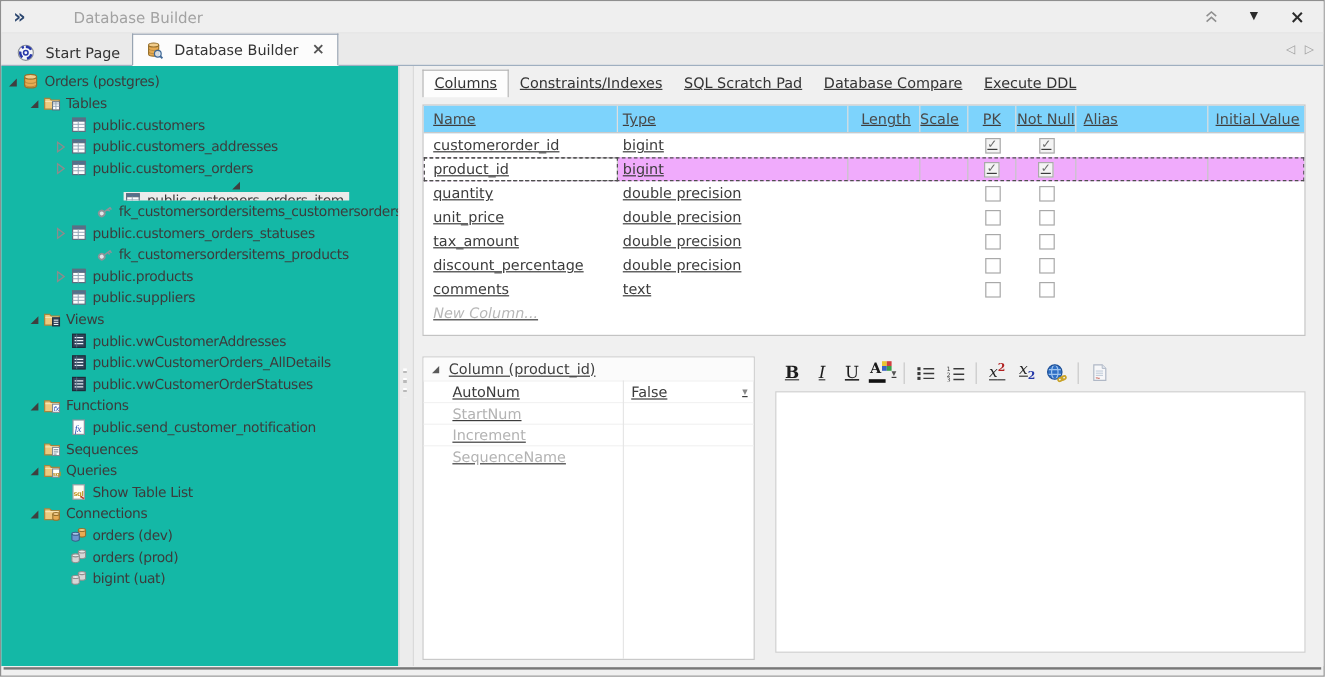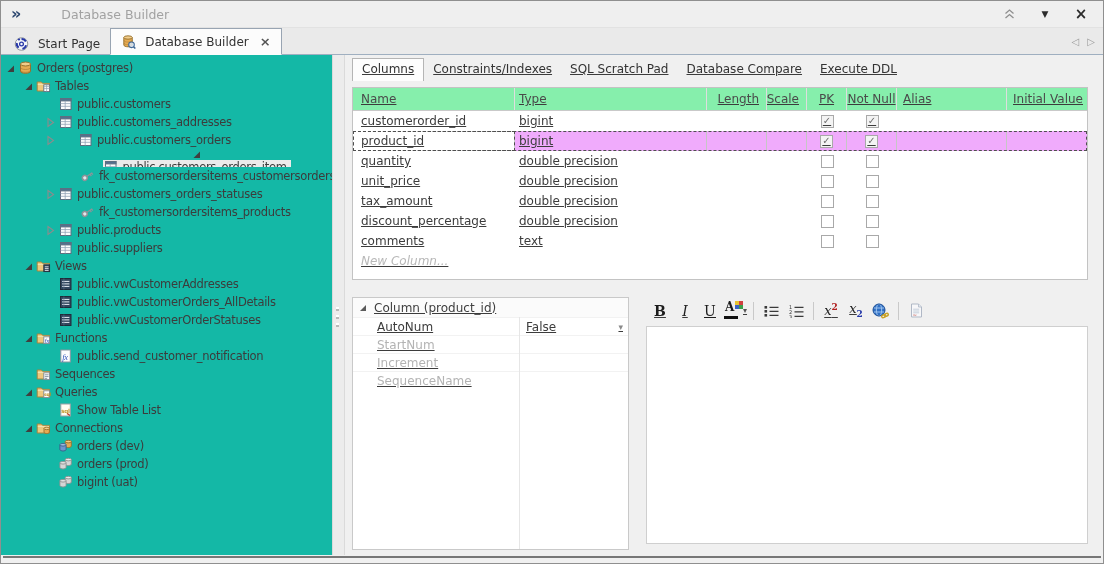--- a/index.html
+++ b/index.html
@@ -39,21 +39,21 @@
   .rightpanel{flex:1;display:flex;flex-direction:column;background:#f0f0f0;min-width:0;text-decoration:underline;}
 
   
   .panel-tabs{display:flex;align-items:flex-end;padding-left:7px;margin-top:3px;height:22px;}
   .ptab{padding:3px 9px 4px;color:#333;white-space:nowrap;}
   .ptab.active{background:#fdfdfd;border:1px solid #b5b5b5;border-bottom:none;padding-bottom:5px;margin-bottom:-1px;z-index:1;}
 
   
   .grid{margin:7px 15px 0 7px;background:#fff;border:1px solid #c3c3c3;height:193px;box-sizing:border-box;overflow:hidden;}
   .grow{display:flex;height:20px;align-items:stretch;}
-  .ghead{height:22px;background:#86efac;border-bottom:1px solid #c9c9c9;color:#4a4a4a;}
+  .ghead{height:22px;background:#7dd3fc;border-bottom:1px solid #c9c9c9;color:#4a4a4a;}
   .cell{display:flex;align-items:center;overflow:hidden;box-sizing:border-box;}
   .ghead .cell{border-right:1px solid #dedede;}
   .ghead .cell:last-child{border-right:none;}
   .c-name{width:162px;padding-left:8px;}
   .c-type{width:192px;padding-left:4px;}
   .c-len{width:60px;justify-content:flex-end;padding-right:7px;}
   .c-scale{width:40px;justify-content:flex-end;padding-right:7px;}
   .c-pk{width:40px;justify-content:center;}
   .c-nn{width:50px;justify-content:center;}
   .c-alias{width:110px;padding-left:6px;}
@@ -217,21 +217,21 @@
             <span class="ticon">
               <svg width="15" height="14" viewBox="0 0 15 14">
                 <rect x="2.5" y="1.5" width="10.5" height="11" fill="#fdfdfd" stroke="#5d6f80"></rect>
                 <rect x="2.5" y="1.5" width="10.5" height="2.4" fill="#52708f" stroke="#5d6f80"></rect>
                 <path d="M2.5 6.6 h10.5 M2.5 9.3 h10.5 M7.2 3.9 v8.6" stroke="#93a5b6" stroke-width=".8"></path>
               </svg>
             </span>
             <span class="tree-label">public.customers_addresses</span>
           </span>
         </div>
-        <div class="tree-row" style="padding-left: 44px; gap: 20px;">
+        <div class="tree-row" style="padding-left: 44px;">
           <span class="arrow">
             <svg width="11" height="11">
               <polygon points="3,1.5 8.5,5.5 3,9.5" fill="none" stroke="#8c8c8c" stroke-width="1.1"></polygon>
             </svg>
           </span>
           <span class="hl">
             <span class="ticon">
               <svg width="15" height="14" viewBox="0 0 15 14">
                 <rect x="2.5" y="1.5" width="10.5" height="11" fill="#fdfdfd" stroke="#5d6f80"></rect>
                 <rect x="2.5" y="1.5" width="10.5" height="2.4" fill="#52708f" stroke="#5d6f80"></rect>

